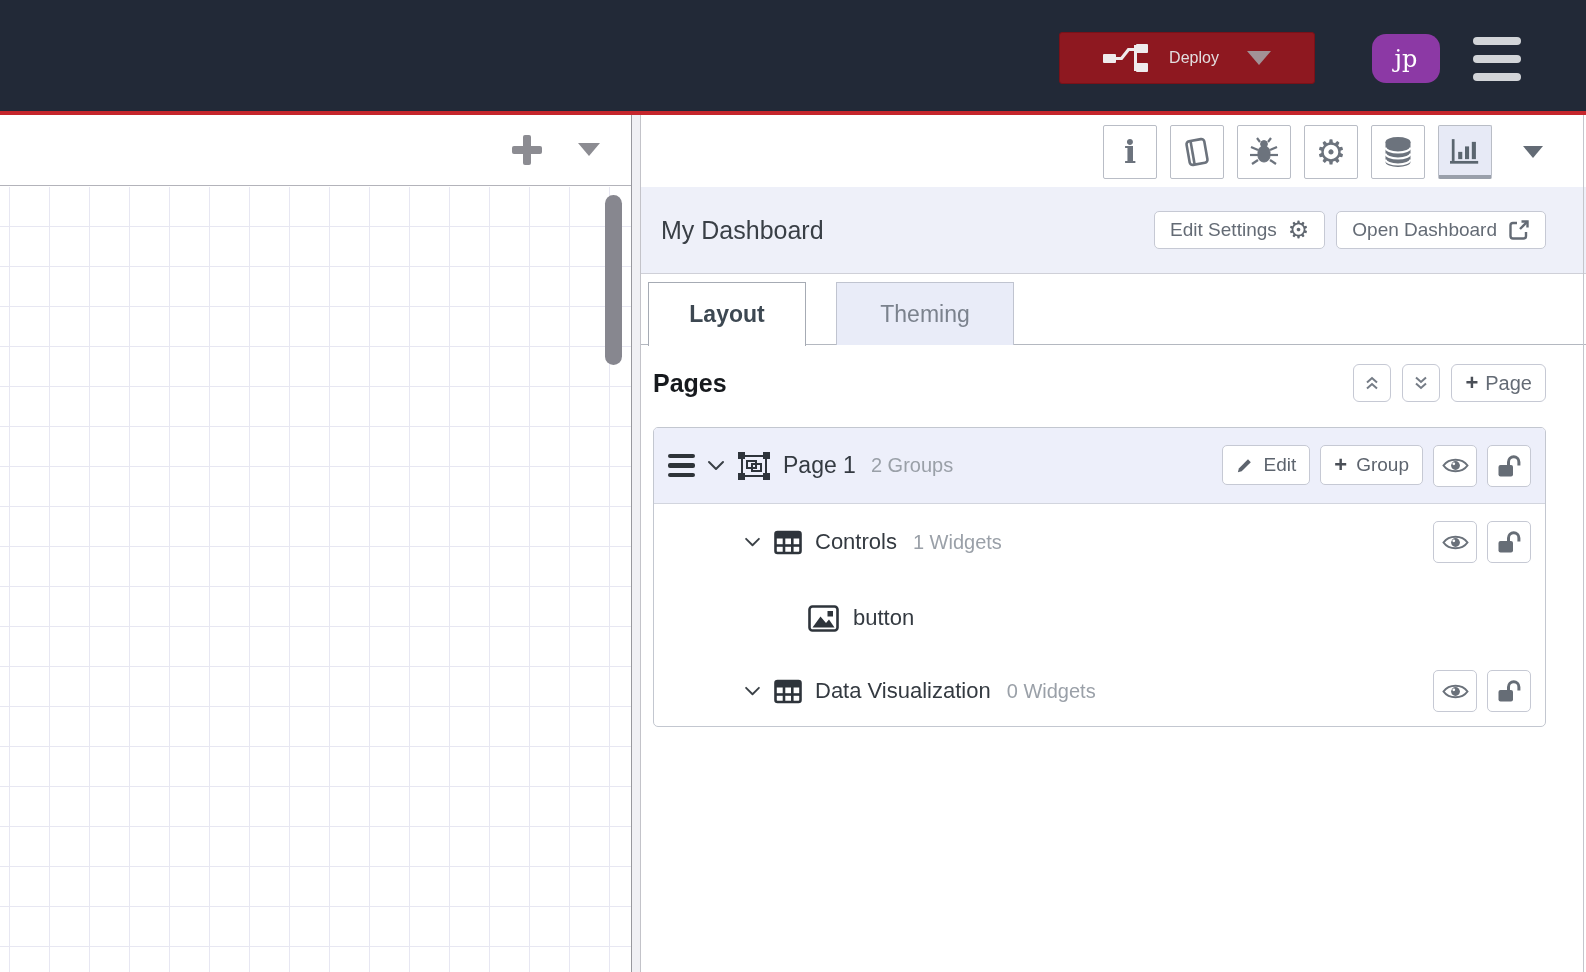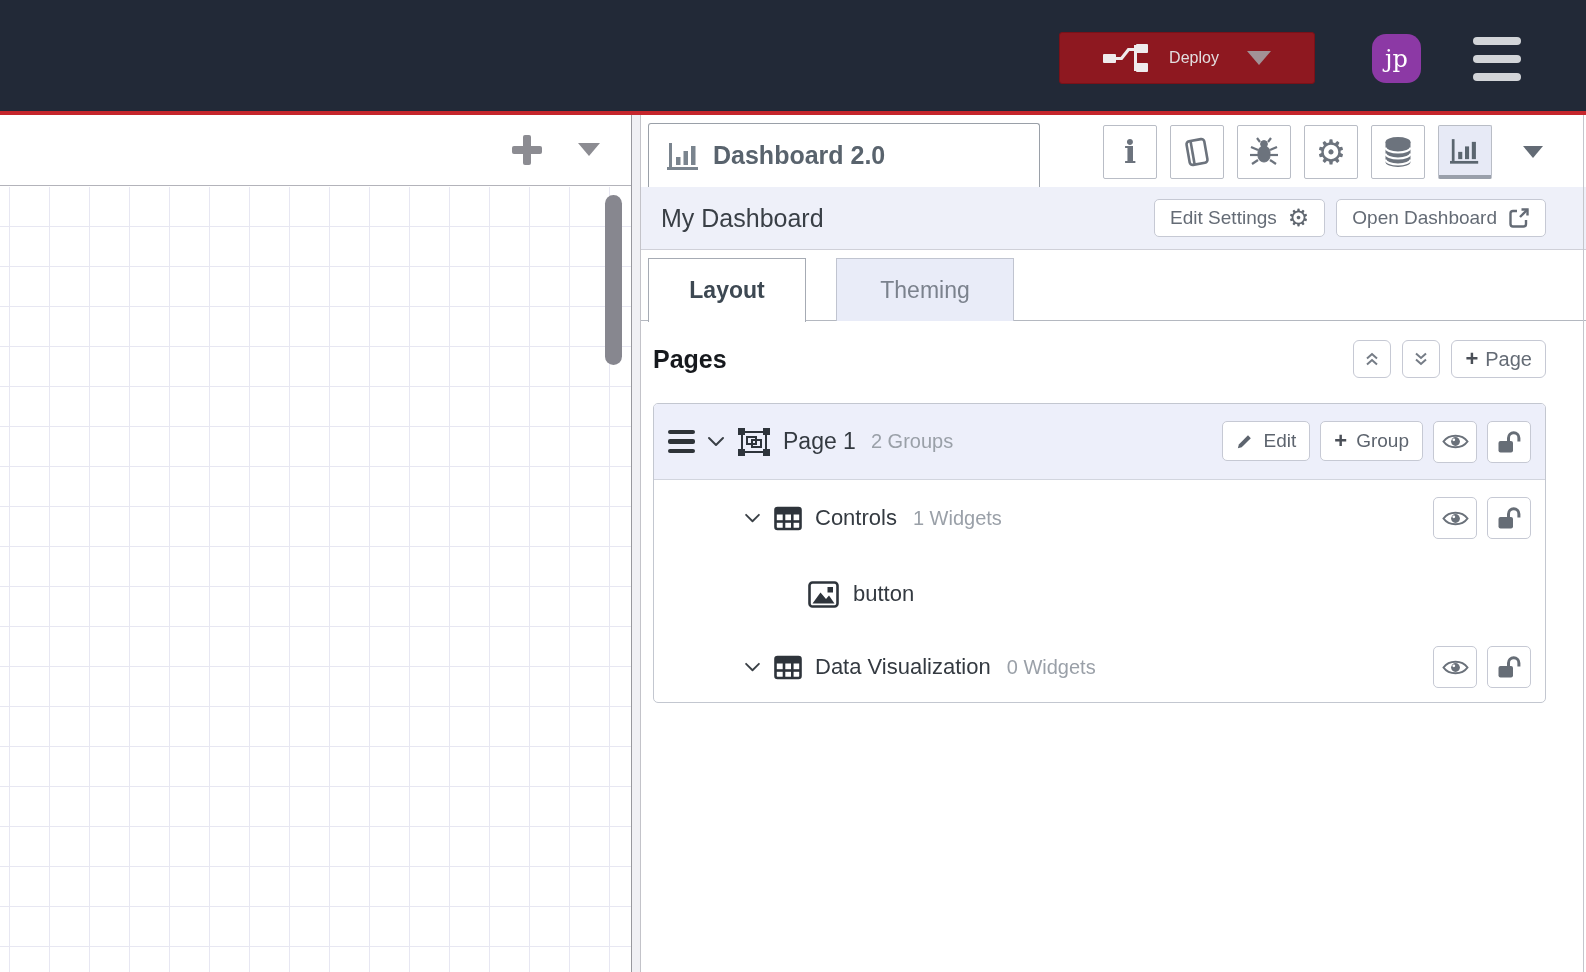--- a/index.html
+++ b/index.html
@@ -10,21 +10,21 @@
   .header { position:absolute; top:0; left:0; width:1586px; height:111px; background:#222937; }
   .red-line { position:absolute; top:111px; left:0; width:1586px; height:4px; background:#c5262c; }
 
   .deploy-btn { position:absolute; left:1059px; top:32px; width:256px; height:52px;
     background:#8e1820; border:1px solid #7a1118; border-radius:3px;
     display:flex; align-items:center; justify-content:center; gap:20px;
     color:#e3dedf; font-size:16px; cursor:pointer; }
   .deploy-caret { width:0; height:0; border-left:12px solid transparent;
     border-right:12px solid transparent; border-top:14px solid #a29196; margin-left:8px; }
 
-  .avatar { position:absolute; left:1372px; top:34px; width:49px; height:49px; border-radius:14px;
+  .avatar { position:absolute; left:1372px; top:34px; width:68px; height:49px; border-radius:14px;
     background:#8c39a5; color:#fff; display:flex; align-items:center; justify-content:center;
     font-family:"DejaVu Serif", serif; font-size:24px; cursor:pointer; }
 
   .menu-btn { position:absolute; left:1473px; top:37px; width:48px; height:44px; cursor:pointer;
     display:flex; flex-direction:column; justify-content:space-between; }
   .menu-btn .bar { height:8px; border-radius:4px; background:#d2d4d8; }
 
   
   .workspace { position:absolute; left:0; top:115px; width:631px; height:857px; background:#fff; }
   .ws-tabbar { position:relative; height:71px; background:#fff; border-bottom:1px solid #b3b3ba; }
@@ -55,21 +55,21 @@
   .panel-btns { position:absolute; left:462px; top:10px; display:flex; gap:13px; }
   .pbtn { width:54px; height:54px; background:#fff; border:1px solid #b9bdc6; border-radius:2px;
     display:flex; align-items:center; justify-content:center; color:#6c737d; cursor:pointer; }
   .pbtn.active { background:#e7eaf6; border-bottom:4px solid #9aa0ab; }
   .panel-caret { position:absolute; left:882px; top:31px; width:0; height:0; cursor:pointer;
     border-left:10px solid transparent; border-right:10px solid transparent; border-top:12px solid #636b75; }
   .info-glyph { font-family:"DejaVu Serif", serif; font-weight:bold; font-size:32px; line-height:1; }
   .gear-glyph { font-size:34px; line-height:1; }
   .gear-glyph-sm { font-size:24px; line-height:1; color:#5f666f; }
 
-  .dash-band { height:63px; background:#eef0f9; border-bottom:1px solid #cfd0d8;
+  .dash-band { height:87px; background:#eef0f9; border-bottom:1px solid #cfd0d8;
     display:flex; align-items:center; padding:0 40px 0 20px; }
   .dash-title { font-size:25px; color:#393f46; }
   .band-btns { margin-left:auto; display:flex; gap:11px; }
   .band-btn { height:38px; background:#fff; border:1px solid #c6c9d4; border-radius:5px;
     color:#646b75; font-size:19px; display:flex; align-items:center; gap:11px; padding:0 15px; cursor:pointer; }
 
   .side-tabs { position:relative; height:71px; background:#fff; border-bottom:1px solid #b4b8c0; }
   .tab { position:absolute; top:8px; height:64px; display:flex; align-items:center; justify-content:center;
     font-size:23px; cursor:pointer; }
   .tab.layout { left:7px; width:158px; background:#fff; border:1px solid #a6abb4; border-bottom:none;
@@ -148,32 +148,20 @@
   <div class="ws-canvas">
     <div class="canvas-scroll"></div>
   </div>
 </div>
 
 <div class="divider"></div>
 
 <div class="sidebar">
 
   <div class="side-tabrow">
-    <div class="side-tab">
-      <span>
-        <svg width="33" height="31" viewBox="0 0 33 31" fill="#7a848e">
-          <rect x="2" y="3" width="3" height="24"></rect>
-          <rect x="0" y="27" width="31" height="3"></rect>
-          <rect x="9" y="17" width="4.5" height="8"></rect>
-          <rect x="16.5" y="11" width="4.5" height="14"></rect>
-          <rect x="24" y="6" width="4.5" height="19"></rect>
-        </svg>
-      </span>
-      <span>Dashboard 2.0</span>
-    </div>
 
     <div class="panel-btns">
       <div class="pbtn">
         <span class="info-glyph">i</span>
       </div>
       <div class="pbtn">
         <span>
           <svg width="30" height="32" viewBox="0 0 30 32" fill="none" stroke="#6c737d" stroke-width="2.6">
             <g transform="rotate(-10 15 16)">
               <rect x="6" y="4" width="18" height="24" rx="3"></rect>

